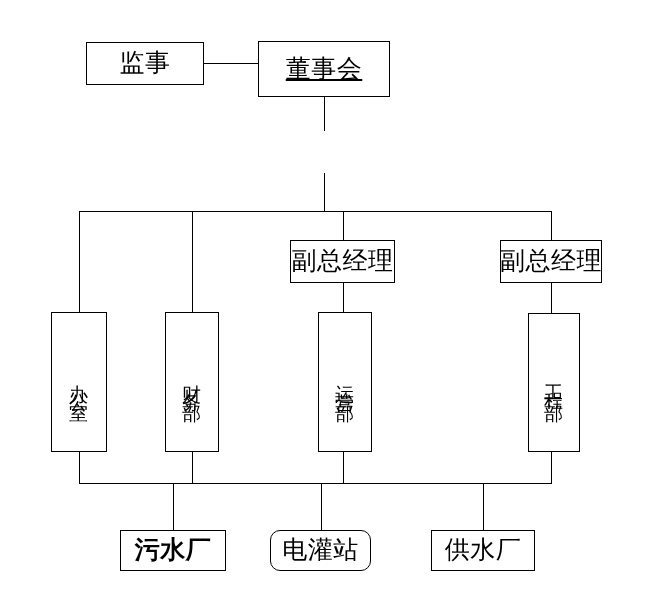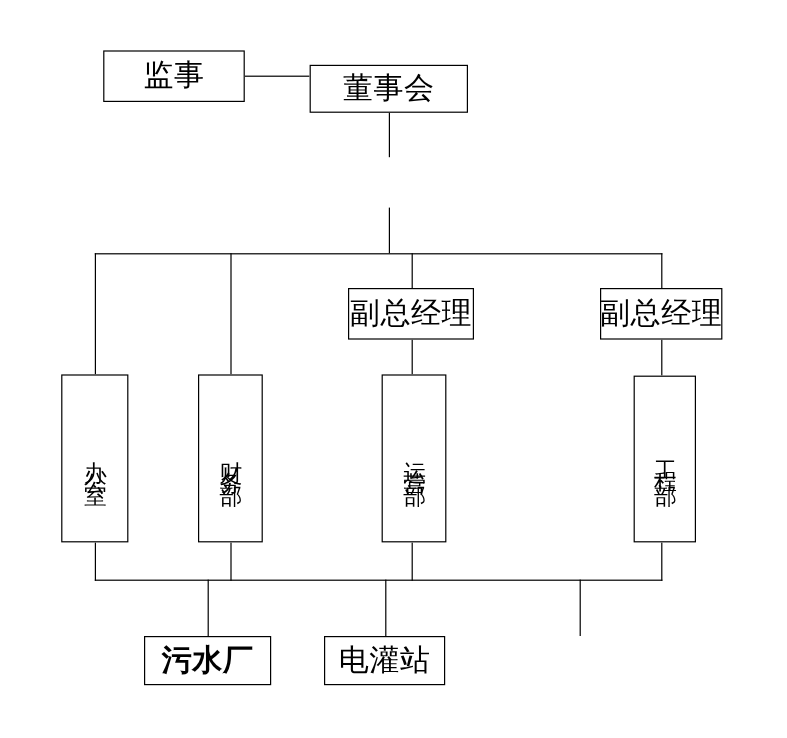--- a/index.html
+++ b/index.html
@@ -63,21 +63,21 @@
 </style>
 </head>
 <body>
 
 <div id="chart-canvas">
 
   <div class="node horiz" style="left:86px; top:42px; width:118px; height:43px;">
     <span class="node-label">监事</span>
   </div>
 
-  <div class="node horiz" style="left:258px; top:54px; width:132px; height:40px;">
+  <div class="node horiz" style="left:258px; top:41px; width:132px; height:56px;text-decoration:underline;">
     <span class="node-label">董事会</span>
   </div>
 
   <div class="connector h" style="left:204px; top:63px; width:54px;"></div>
 
 
   <div class="connector v" style="left:324px; top:85px; height:46px;"></div>
 
   <div class="connector v" style="left:324px; top:173px; height:38px;"></div>
 
@@ -127,18 +127,21 @@
   <div class="connector h" style="left:79px; top:483px; width:473px;"></div>
 
   <div class="connector v" style="left:173px; top:483px; height:47px;"></div>
   <div class="connector v" style="left:321px; top:483px; height:47px;"></div>
   <div class="connector v" style="left:483px; top:483px; height:47px;"></div>
 
   <div class="node horiz" style="left:120px; top:530px; width:106px; height:41px;font-weight:bold;">
     <span class="node-label">污水厂</span>
   </div>
 
-  <div class="node horiz" style="left:270px; top:530px; width:101px; height:41px;">
+  <div class="node horiz" style="left:270px; top:530px; width:101px; height:41px;border-radius:10px;">
     <span class="node-label">电灌站</span>
   </div>
 
+  <div class="node horiz" style="left:431px; top:530px; width:104px; height:41px;">
+    <span class="node-label">供水厂</span>
+  </div>
 
 </div>
 
 </body></html>

